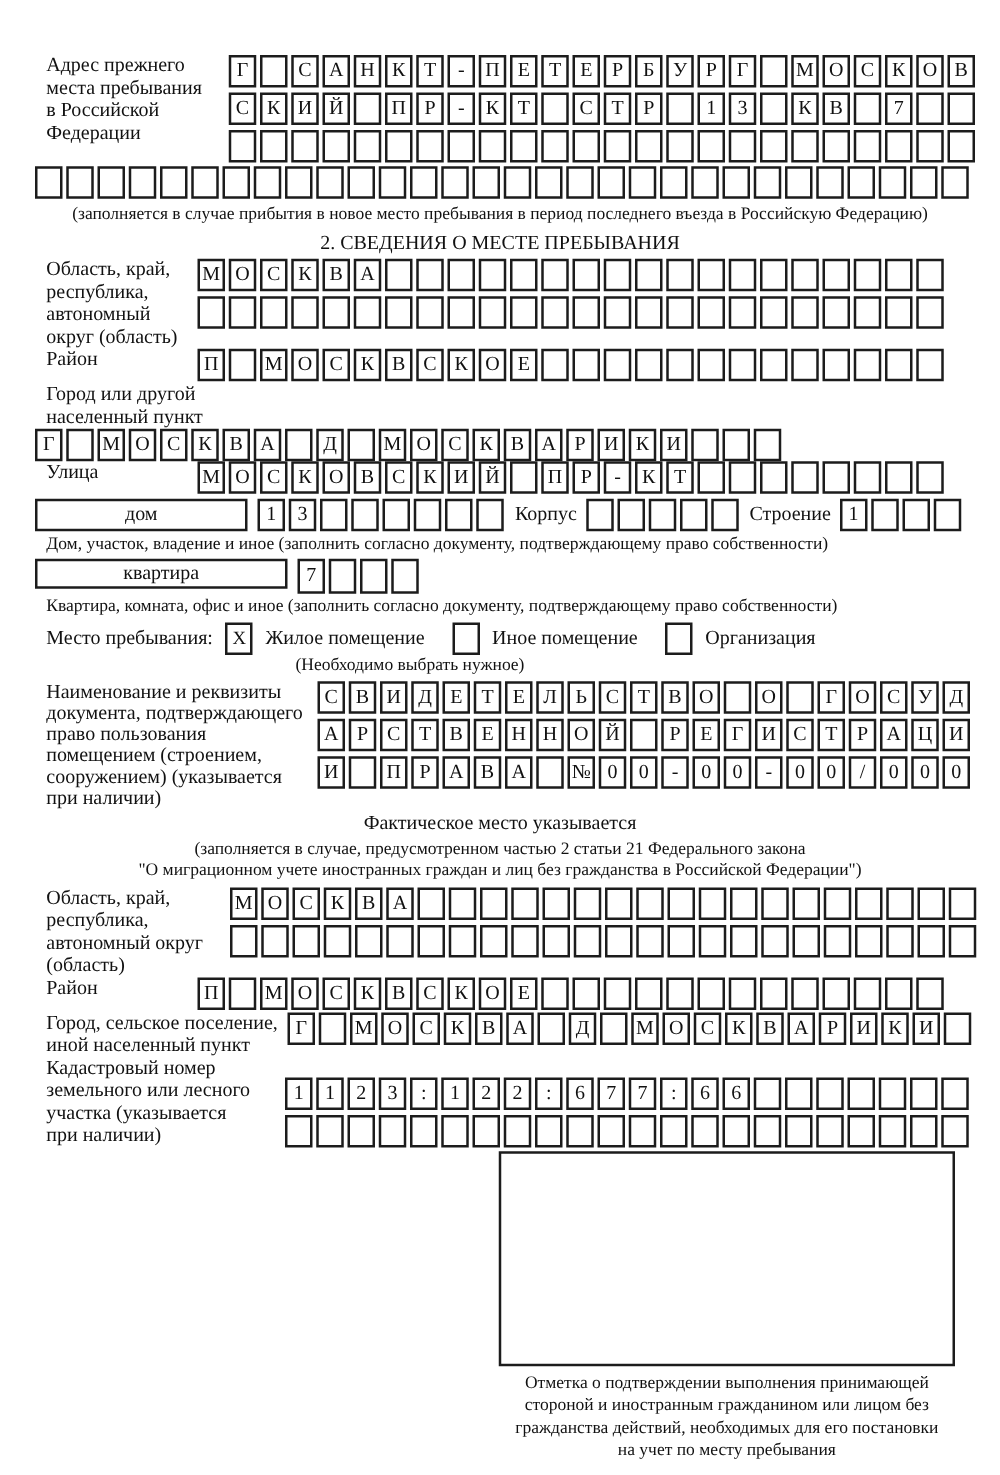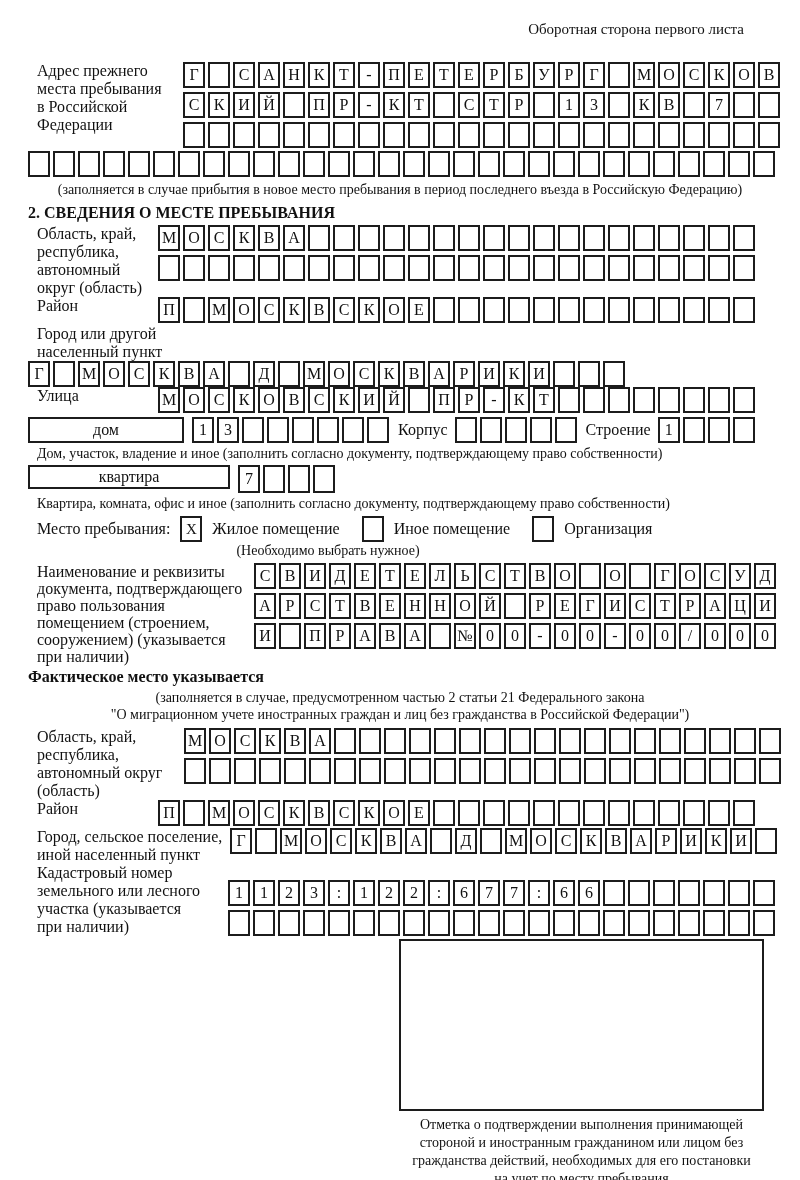--- a/index.html
+++ b/index.html
@@ -34,31 +34,31 @@
   .lw-doc    { width:226px; }
   .lw-region2{ width:156px; }
   .lw-city2  { width:202px; }
   .lw-cad    { width:200px; }
 
   .block-prev { margin-top:24px; }
   .full-row { margin-top:3px; }
 
   .note-center { text-align:center; font-size:14px; line-height:17px; }
   .note1 { margin-top:4px; }
-  .section-title { margin-top:5px; font-size:16px; font-weight:bold; line-height:19px; }
+  .section-title { margin-top:5px; text-align:center; font-size:16px; font-weight:normal; line-height:19px; }
 
   .f-region { margin-top:3px; min-height:72px; }
   .f-city { margin-top:2px; min-height:36px;flex-direction:column; }
 
   .house-row { margin-top:4px; display:flex; align-items:flex-start; }
   .wide-box {
     border:2px solid #1c1c1c; height:26px; display:flex; align-items:center; justify-content:center;
     font-size:16px; flex:0 0 auto; background:#fff;
   }
-  .house-box { width:156px; margin-right:8px; }
+  .house-box { width:170px; margin-right:8px; }
   .inline-label { font-size:16px; line-height:26px; margin:0 7px 0 6px; flex:0 0 auto; }
   .small-note { font-size:14px; line-height:17px; margin-top:2px; padding-left:9px; }
 
   .apt-row { margin-top:3px; display:flex; align-items:flex-start; }
   .apt-box { width:202px; height:24px; margin-right:8px; }
   .apt-row .cell { height:28px; }
 
   .stay-row { margin-top:4px; display:flex; align-items:center; padding-left:9px; }
   .stay-label { font-size:16px; margin-right:10px; }
   .checkbox {
@@ -78,21 +78,20 @@
 
   .stamp-box { margin-top:3px; margin-left:371px; width:365px; height:172px; border:2px solid #1c1c1c; background:#fff; }
   .stamp-note { margin-top:5px; margin-left:371px; width:365px; text-align:center; font-size:14px; }
   .stamp-note div { line-height:18px; }
 </style>
 </head>
 <body>
 
 <div class="page">
 
-  <div class="corner-note">Оборотная сторона первого листа</div>
 
   <div class="field block-prev">
     <div class="label lw-prev">
       <div>Адрес прежнего</div>
       <div>места пребывания</div>
       <div>в Российской</div>
       <div>Федерации</div>
     </div>
     <div class="rows">
       <div class="cells">

